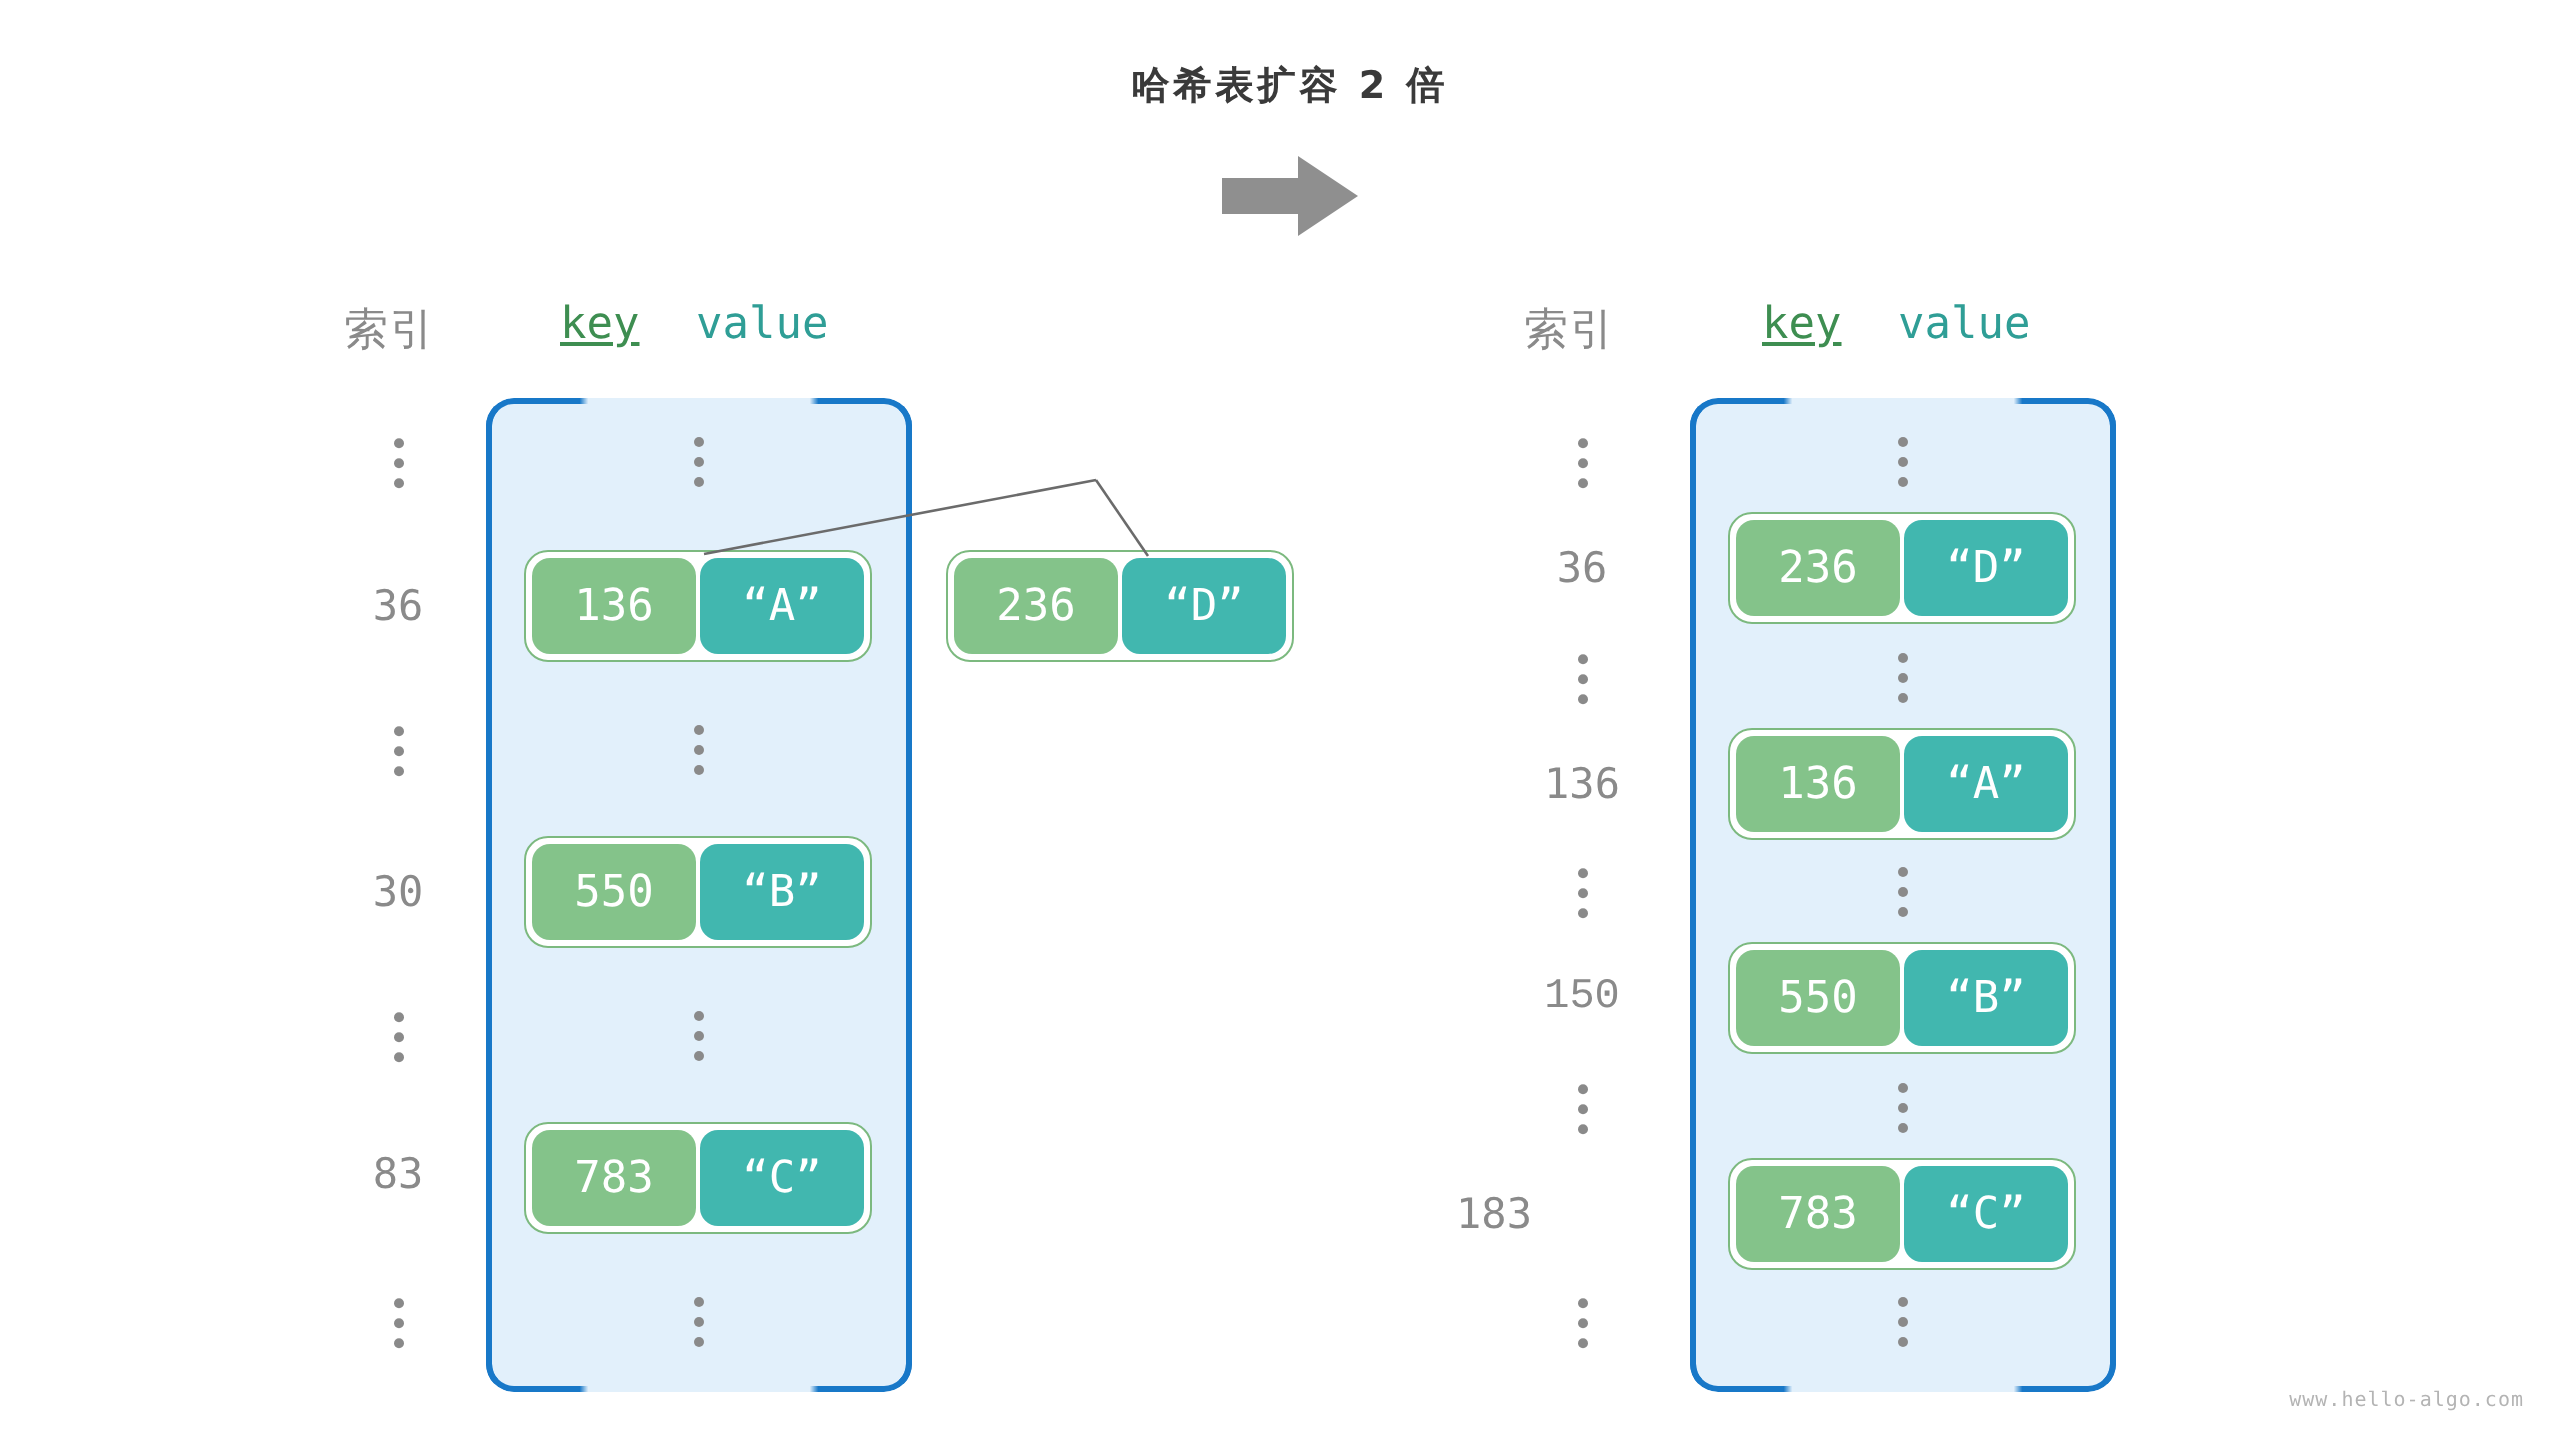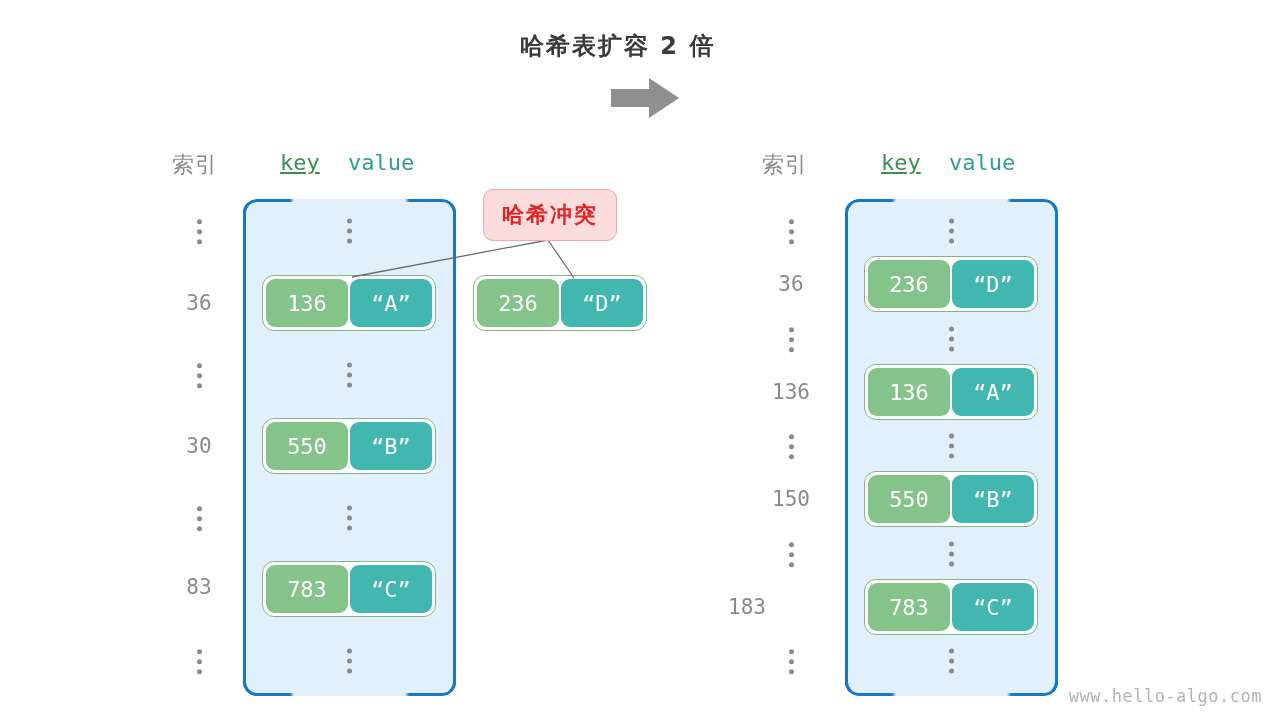--- a/index.html
+++ b/index.html
@@ -33,21 +33,22 @@
     color: #8a8a8a;
   }
   .info-box--left  { left: 206px; top: 24px; width: 284px; }
   .info-box--right { left: 806px; top: 24px; width: 284px; }
 
   
   .center-title {
     position: absolute;
     left: 520px; top: 30px;
     width: 250px;
-    font-size: 24px;
+    text-align: center;
+    font-size: 19px;
     font-weight: bold;
     color: #3a3a3a;
     letter-spacing: 2px;
     white-space: pre;
   }
   .arrow-wrap {
     position: absolute;
     left: 520px; top: 78px;
     width: 250px;
     display: flex; justify-content: center;
@@ -161,21 +162,21 @@
   }
 
   
   .lines { position: absolute; inset: 0; pointer-events: none; }
 
   
   .watermark {
     position: absolute;
     right: 18px; bottom: 14px;
     font-family: "DejaVu Sans Mono", "Liberation Mono", monospace;
-    font-size: 17px;
+    font-size: 10px;
     color: #b4b4b4;
     letter-spacing: 0.5px;
   }
 </style>
 </head>
 <body>
 
 <div class="stage">
 
 
@@ -254,21 +255,20 @@
   <div class="pair" style="left:560px; top:303px;">
     <div class="cell cell-key">236</div>
     <div class="cell cell-value">“D”</div>
   </div>
 
   <svg class="lines" width="1280" height="720">
     <line x1="352" y1="277" x2="548" y2="240" stroke="#6b6b6b" stroke-width="1.3"></line>
     <line x1="548" y1="240" x2="574" y2="278" stroke="#6b6b6b" stroke-width="1.3"></line>
   </svg>
 
-  <div class="badge" style="left:550px; top:215px;">哈希冲突</div>
 
   <div class="hdr hdr-index" style="left:762px; top:150px;">索引</div>
   <div class="hdr hdr-key" style="left:881px; top:150px;">key</div>
   <div class="hdr hdr-value" style="left:949px; top:150px;">value</div>
 
   <div class="table-box" style="left:845px; top:199px; width:213px; height:497px;"></div>
 
   <div class="idx" style="left:751px; top:231px;"><span style="display:inline-flex;flex-direction:column;gap:5px;align-items:center;vertical-align:middle;">
         <i style="display:block;width:5px;height:5px;background:#8a8a8a;border-radius:50%;"></i>
         <i style="display:block;width:5px;height:5px;background:#8a8a8a;border-radius:50%;"></i>
@@ -279,21 +279,21 @@
         <i style="display:block;width:5px;height:5px;background:#8a8a8a;border-radius:50%;"></i>
         <i style="display:block;width:5px;height:5px;background:#8a8a8a;border-radius:50%;"></i>
         <i style="display:block;width:5px;height:5px;background:#8a8a8a;border-radius:50%;"></i>
       </span></div>
   <div class="idx" style="left:751px; top:392px;">136</div>
   <div class="idx" style="left:751px; top:446px;"><span style="display:inline-flex;flex-direction:column;gap:5px;align-items:center;vertical-align:middle;">
         <i style="display:block;width:5px;height:5px;background:#8a8a8a;border-radius:50%;"></i>
         <i style="display:block;width:5px;height:5px;background:#8a8a8a;border-radius:50%;"></i>
         <i style="display:block;width:5px;height:5px;background:#8a8a8a;border-radius:50%;"></i>
       </span></div>
-  <div class="idx" style="left:751px; top:499px;">150</div>
+  <div class="idx" style="left:751px; top:499px;font-family:Liberation Mono, monospace;">150</div>
   <div class="idx" style="left:751px; top:554px;"><span style="display:inline-flex;flex-direction:column;gap:5px;align-items:center;vertical-align:middle;">
         <i style="display:block;width:5px;height:5px;background:#8a8a8a;border-radius:50%;"></i>
         <i style="display:block;width:5px;height:5px;background:#8a8a8a;border-radius:50%;"></i>
         <i style="display:block;width:5px;height:5px;background:#8a8a8a;border-radius:50%;"></i>
       </span></div>
   <div class="idx" style="left:707px; top:607px;">183</div>
   <div class="idx" style="left:751px; top:661px;"><span style="display:inline-flex;flex-direction:column;gap:5px;align-items:center;vertical-align:middle;">
         <i style="display:block;width:5px;height:5px;background:#8a8a8a;border-radius:50%;"></i>
         <i style="display:block;width:5px;height:5px;background:#8a8a8a;border-radius:50%;"></i>
         <i style="display:block;width:5px;height:5px;background:#8a8a8a;border-radius:50%;"></i>

